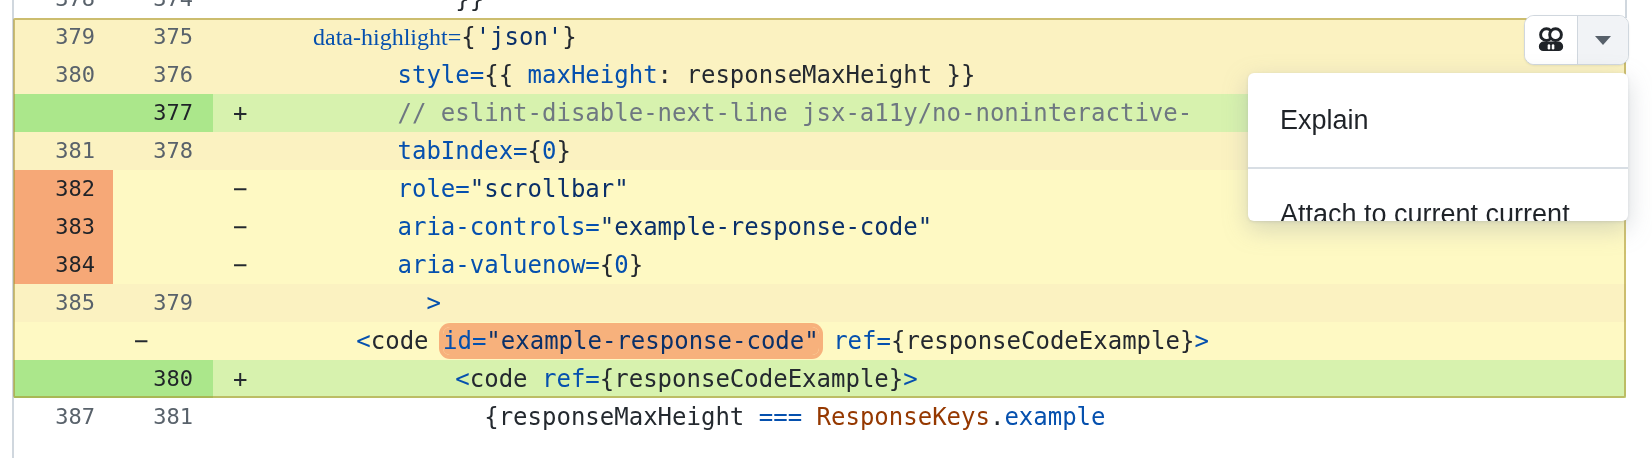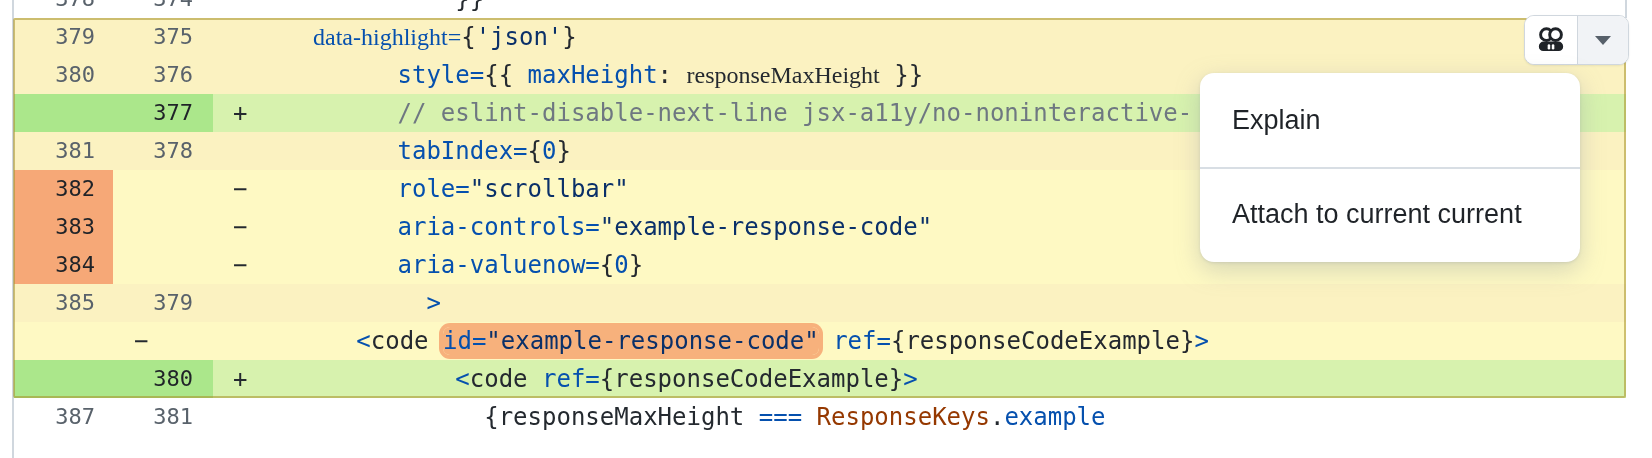--- a/index.html
+++ b/index.html
@@ -52,22 +52,22 @@
     position:absolute;left:1524px;top:15px;width:105px;height:50px;
     box-sizing:border-box;border:1.5px solid #d0d7de;border-radius:10px;
     background:#ffffff;display:flex;overflow:hidden;
     box-shadow:0 1px 2px rgba(31,35,40,0.08);
   }
   #copilot-group .seg{display:flex;align-items:center;justify-content:center;cursor:pointer;}
   #copilot-group .seg.icon-seg{width:52px;background:#ffffff;}
   #copilot-group .seg.caret-seg{flex:1;background:#f1f3f6;border-left:1.5px solid #d0d7de;}
   
   #ctx-menu{
-    position:absolute;left:1200px;top:73px;width:380px;height:189px;
-    background:#ffffff;border-radius:14px;
+    position:absolute;left:1248px;top:73px;width:380px;height:148px;
+    background:#ffffff;border-radius:6px;
     box-shadow:0 8px 24px rgba(140,149,159,0.35), 0 1px 3px rgba(140,149,159,0.25);
     z-index:10;overflow:hidden;
   }
   .menu-item{
     display:flex;align-items:center;padding-left:32px;
     font-size:27px;color:#1f2328;cursor:pointer;
   }
   .menu-item.first{height:94px;}
   .menu-item.second{height:92px;}
   .menu-divider{height:1.5px;background:#d8dee4;width:100%;}
@@ -82,21 +82,21 @@
       <div class="content"><span class="marker"></span><span style="color: rgb(36, 41, 47);">              }}</span></div>
     </div>
     <div class="row ctx sel">
       <div class="g old">379</div>
       <div class="g new">375</div>
       <div class="content"><span class="marker"></span><span style="color: rgb(5, 80, 174); font-family: Liberation Serif, serif;">          data-highlight=</span><span style="color: rgb(36, 41, 47);">{</span><span style="color: rgb(10, 48, 105);">'json'</span><span style="color: rgb(36, 41, 47);">}</span></div>
     </div>
     <div class="row ctx sel">
       <div class="g old">380</div>
       <div class="g new">376</div>
-      <div class="content"><span class="marker"></span><span style="color: rgb(5, 80, 174);">          style=</span><span style="color: rgb(36, 41, 47);">{{ </span><span style="color: rgb(5, 80, 174);">maxHeight</span><span style="color: rgb(36, 41, 47);">: </span><span style="color: rgb(36, 41, 47); font-family: Liberation Serif, serif;">responseMaxHeight</span><span style="color: rgb(36, 41, 47);"> }}</span></div>
+      <div class="content"><span class="marker"></span><span style="color: rgb(5, 80, 174);">          style=</span><span style="color: rgb(36, 41, 47);">{{ </span><span style="color: rgb(5, 80, 174);">maxHeight</span><span style="color: rgb(36, 41, 47);">: </span><span style="color: rgb(36, 41, 47);">responseMaxHeight</span><span style="color: rgb(36, 41, 47);"> }}</span></div>
     </div>
     <div class="row add sel">
       <div class="g old"></div>
       <div class="g new">377</div>
       <div class="content"><span class="marker">+</span><span style="color: rgb(110, 119, 129);">          // eslint-disable-next-line jsx-a11y/no-noninteractive-</span></div>
     </div>
     <div class="row ctx sel">
       <div class="g old">381</div>
       <div class="g new">378</div>
       <div class="content"><span class="marker"></span><span style="color: rgb(5, 80, 174);">          tabIndex=</span><span style="color: rgb(36, 41, 47);">{</span><span style="color: rgb(5, 80, 174);">0</span><span style="color: rgb(36, 41, 47);">}</span></div>

